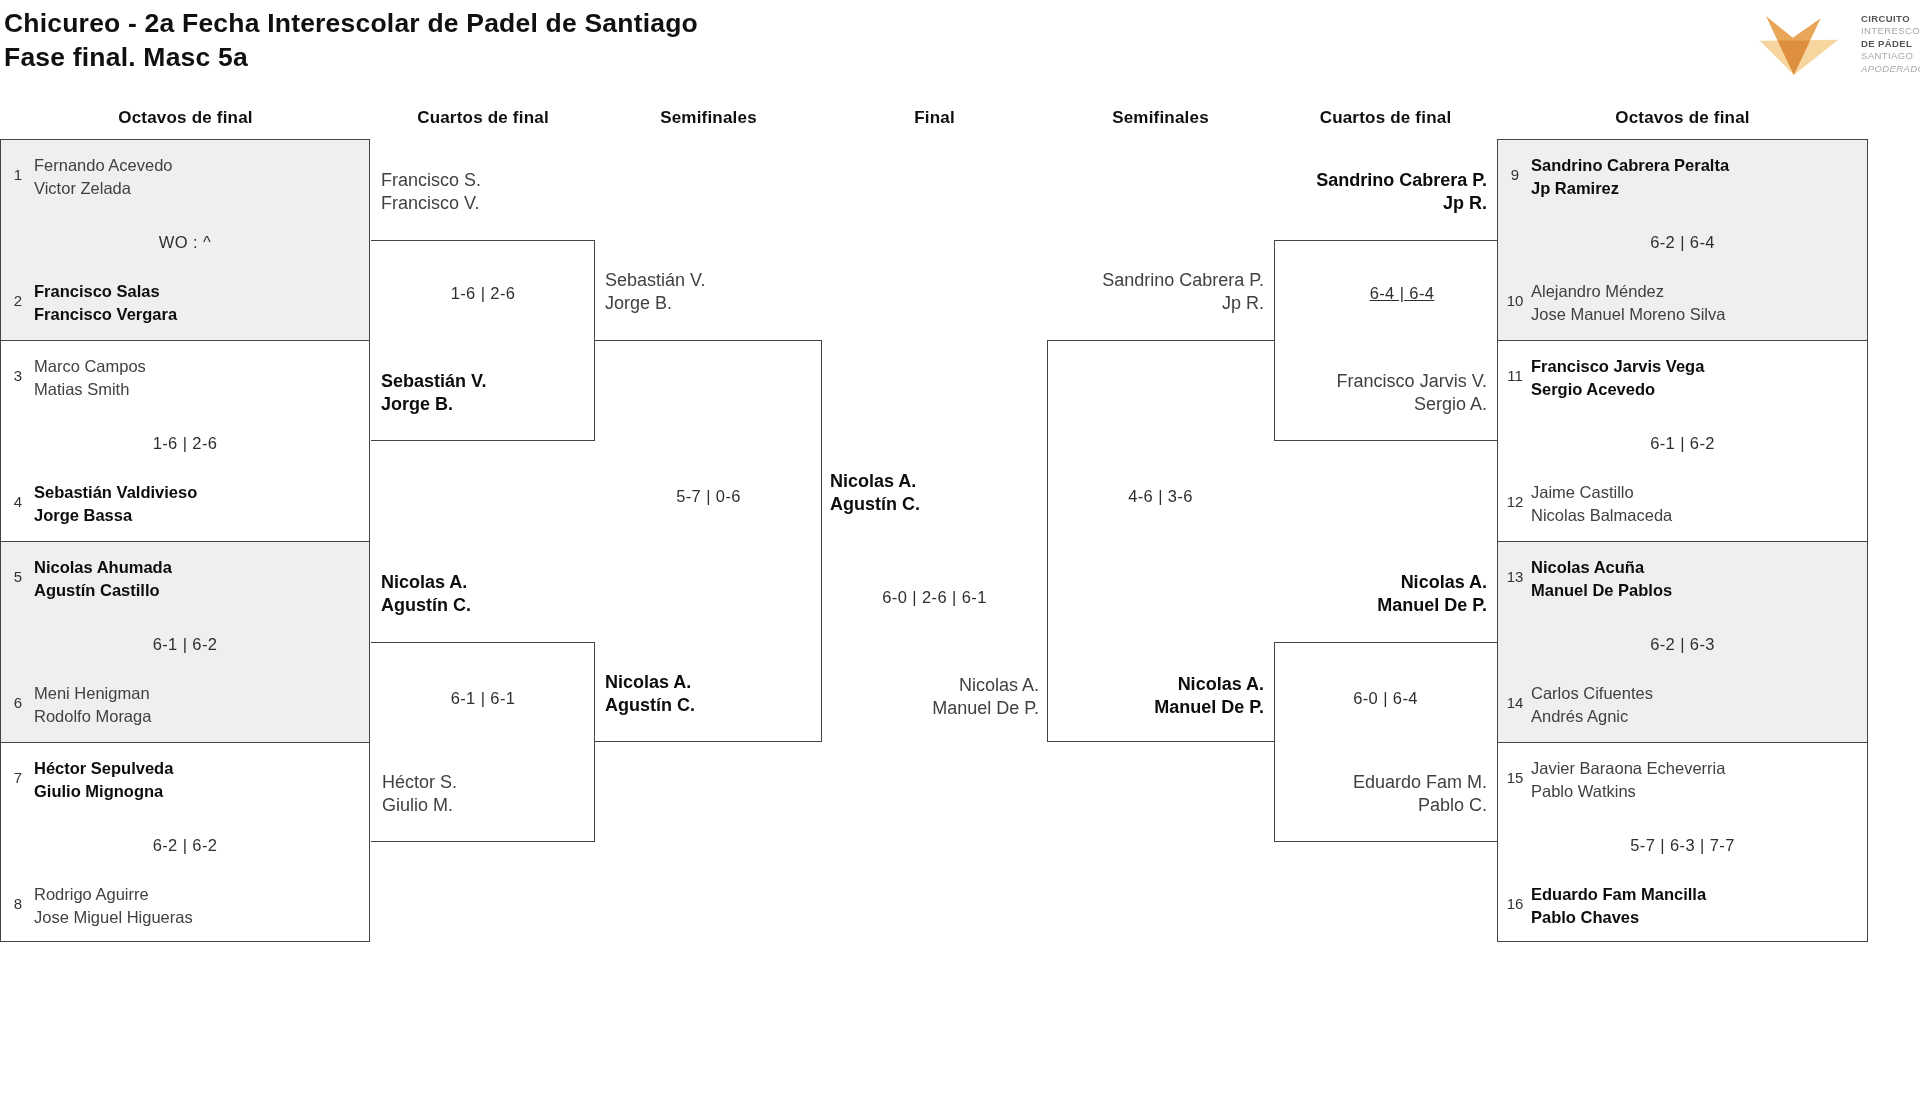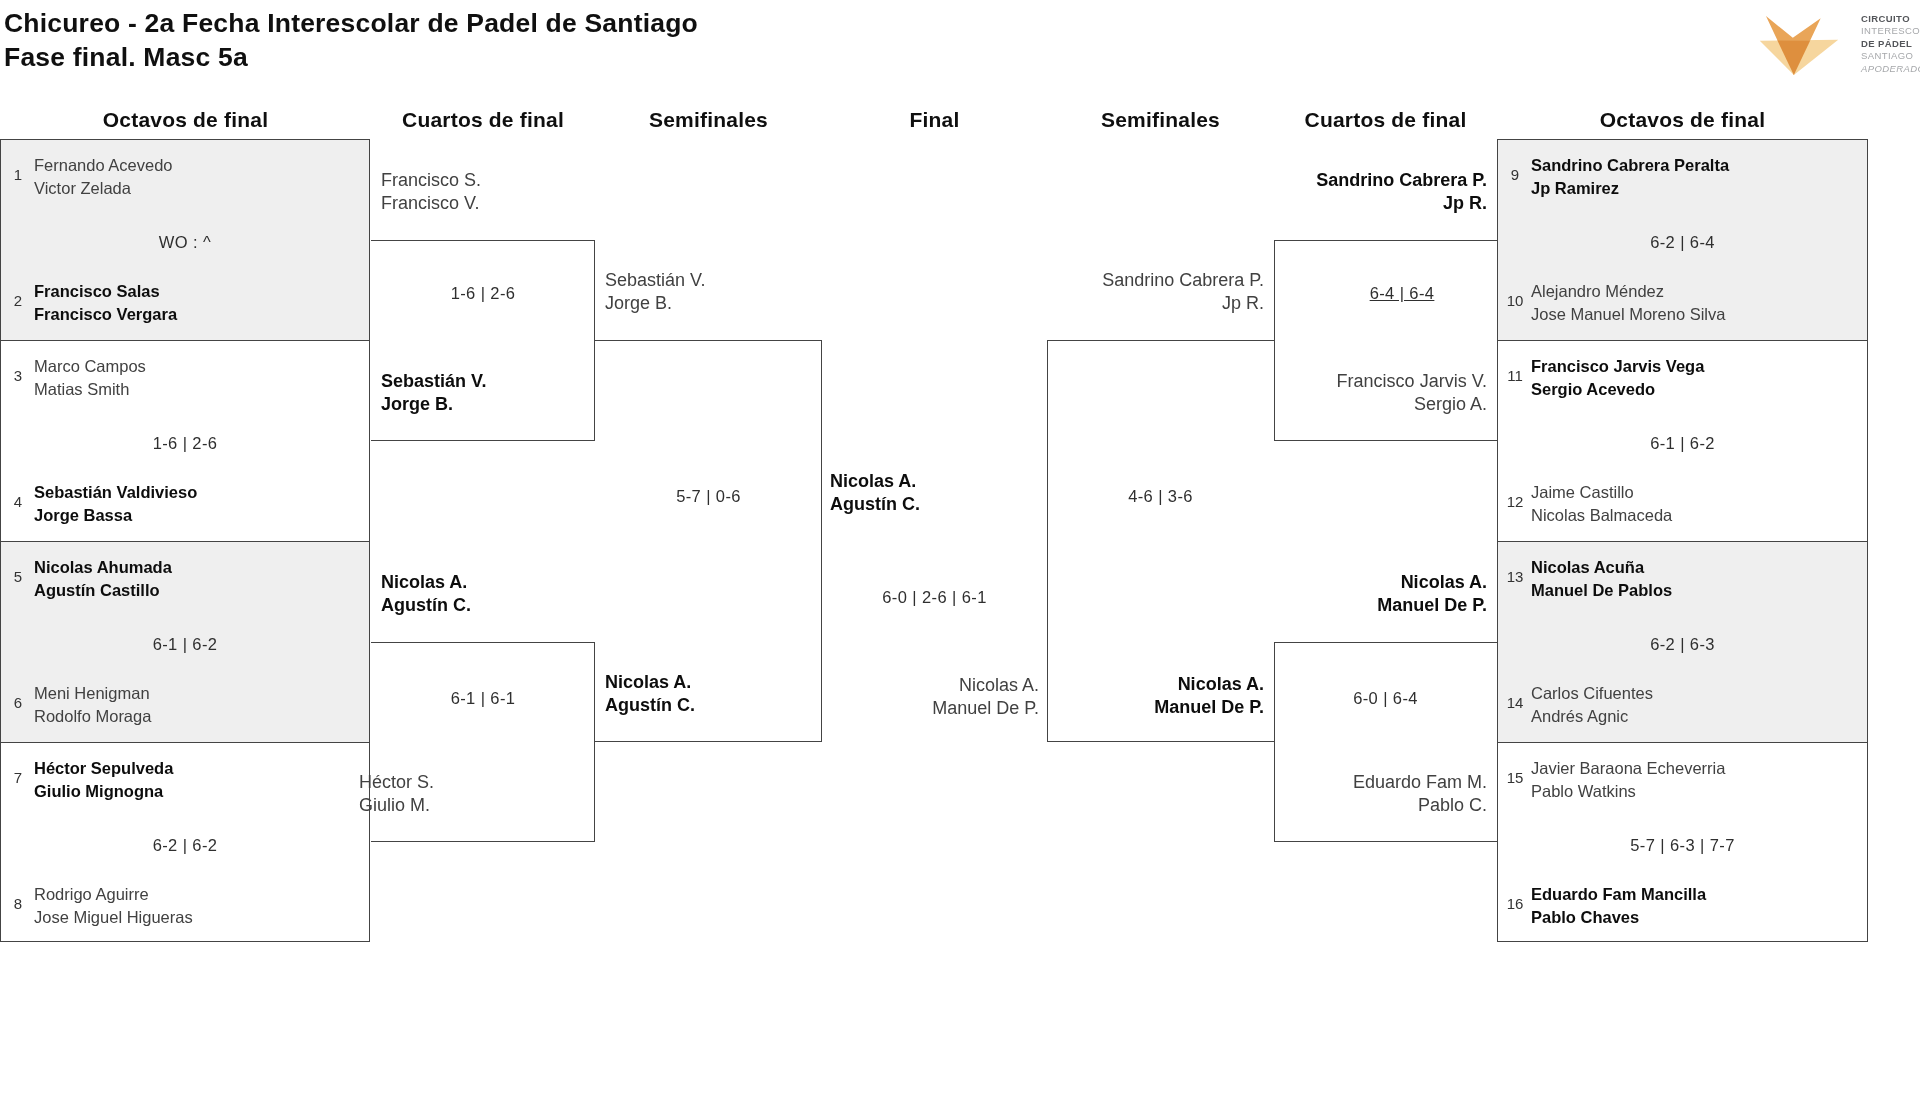--- a/index.html
+++ b/index.html
@@ -1,20 +1,20 @@
 <!DOCTYPE html>
 <html><head>
 <meta charset="utf-8">
 <style>
   html,body{margin:0;padding:0;background:#ffffff;}
   #stage{position:relative;width:1920px;height:1100px;background:#fff;overflow:hidden;
          font-family:"Liberation Sans", sans-serif;color:#222;}
   .title{position:absolute;left:4px;top:6px;font-size:26.5px;line-height:34px;
          font-weight:600;color:#101010;letter-spacing:.2px;}
-  .hdr{position:absolute;top:108px;font-size:21px;font-weight:600;color:#0f0f0f;
+  .hdr{position:absolute;top:108px;font-size:17px;font-weight:600;color:#0f0f0f;
        text-align:center;letter-spacing:.2px;}
   .box{position:absolute;border:1px solid #444;box-sizing:border-box;background:#fff;}
   .box.shaded{background:#efefef;}
   .frame{position:absolute;border:1px solid #444;box-sizing:border-box;}
   .frame.open-left{border-left:none;}
   .frame.open-right{border-right:none;}
   .seed{position:absolute;left:4px;width:26px;text-align:center;font-size:15px;color:#333;}
   .seed.s1{top:26px;} .seed.s2{top:152px;}
   .team{position:absolute;left:33px;font-size:16.5px;line-height:23px;color:#414141;white-space:nowrap;}
   .team.t1{top:14px;} .team.t2{top:140px;}
@@ -193,21 +193,21 @@
   <div class="lbl w" style="left:381px;top:370px;">
     <div>Sebastián V.</div>
     <div>Jorge B.</div>
   </div>
 
   <div class="lbl w" style="left:381px;top:571px;">
     <div>Nicolas A.</div>
     <div>Agustín C.</div>
   </div>
   <div class="rscore" style="left:371px;width:224px;top:689px;">6-1 | 6-1</div>
-  <div class="lbl" style="left:359px;top:771px;">
+  <div class="lbl" style="left:382px;top:771px;">
     <div>Héctor S.</div>
     <div>Giulio M.</div>
   </div>
 
   <div class="lbl w ra" style="left:1290px;width:197px;top:169px;">
     <div>Sandrino Cabrera P.</div>
     <div>Jp R.</div>
   </div>
   <div class="rscore" style="left:1274px;width:256px;top:284px;text-decoration:underline;">6-4 | 6-4</div>
   <div class="lbl ra" style="left:1290px;width:197px;top:370px;">

